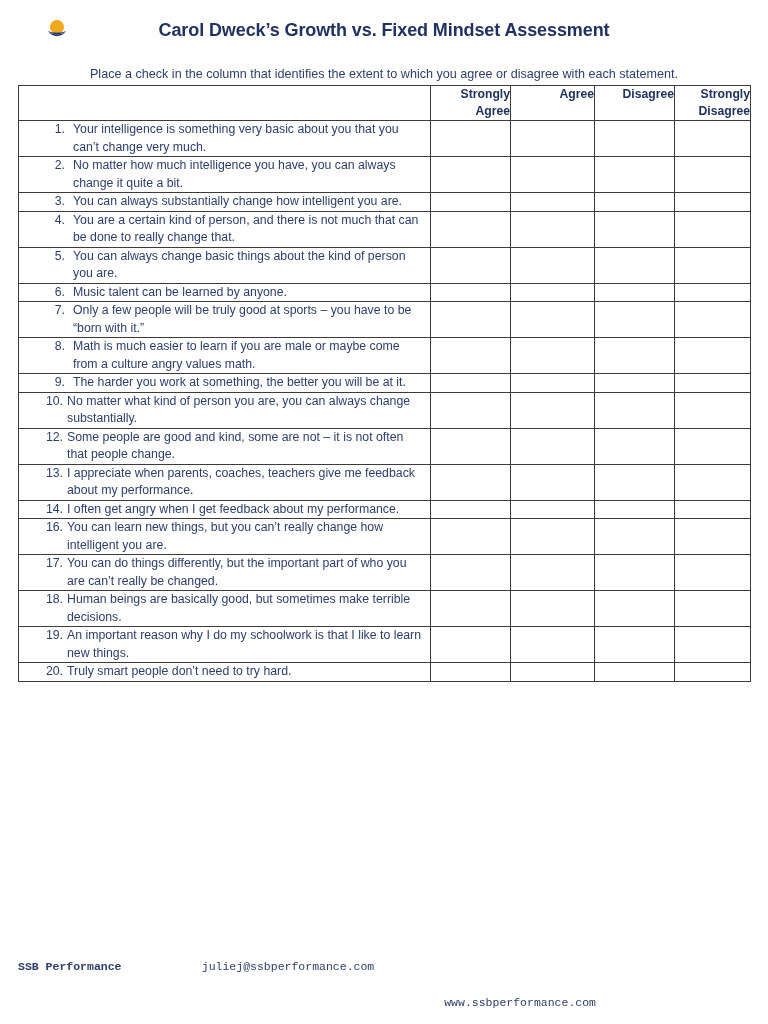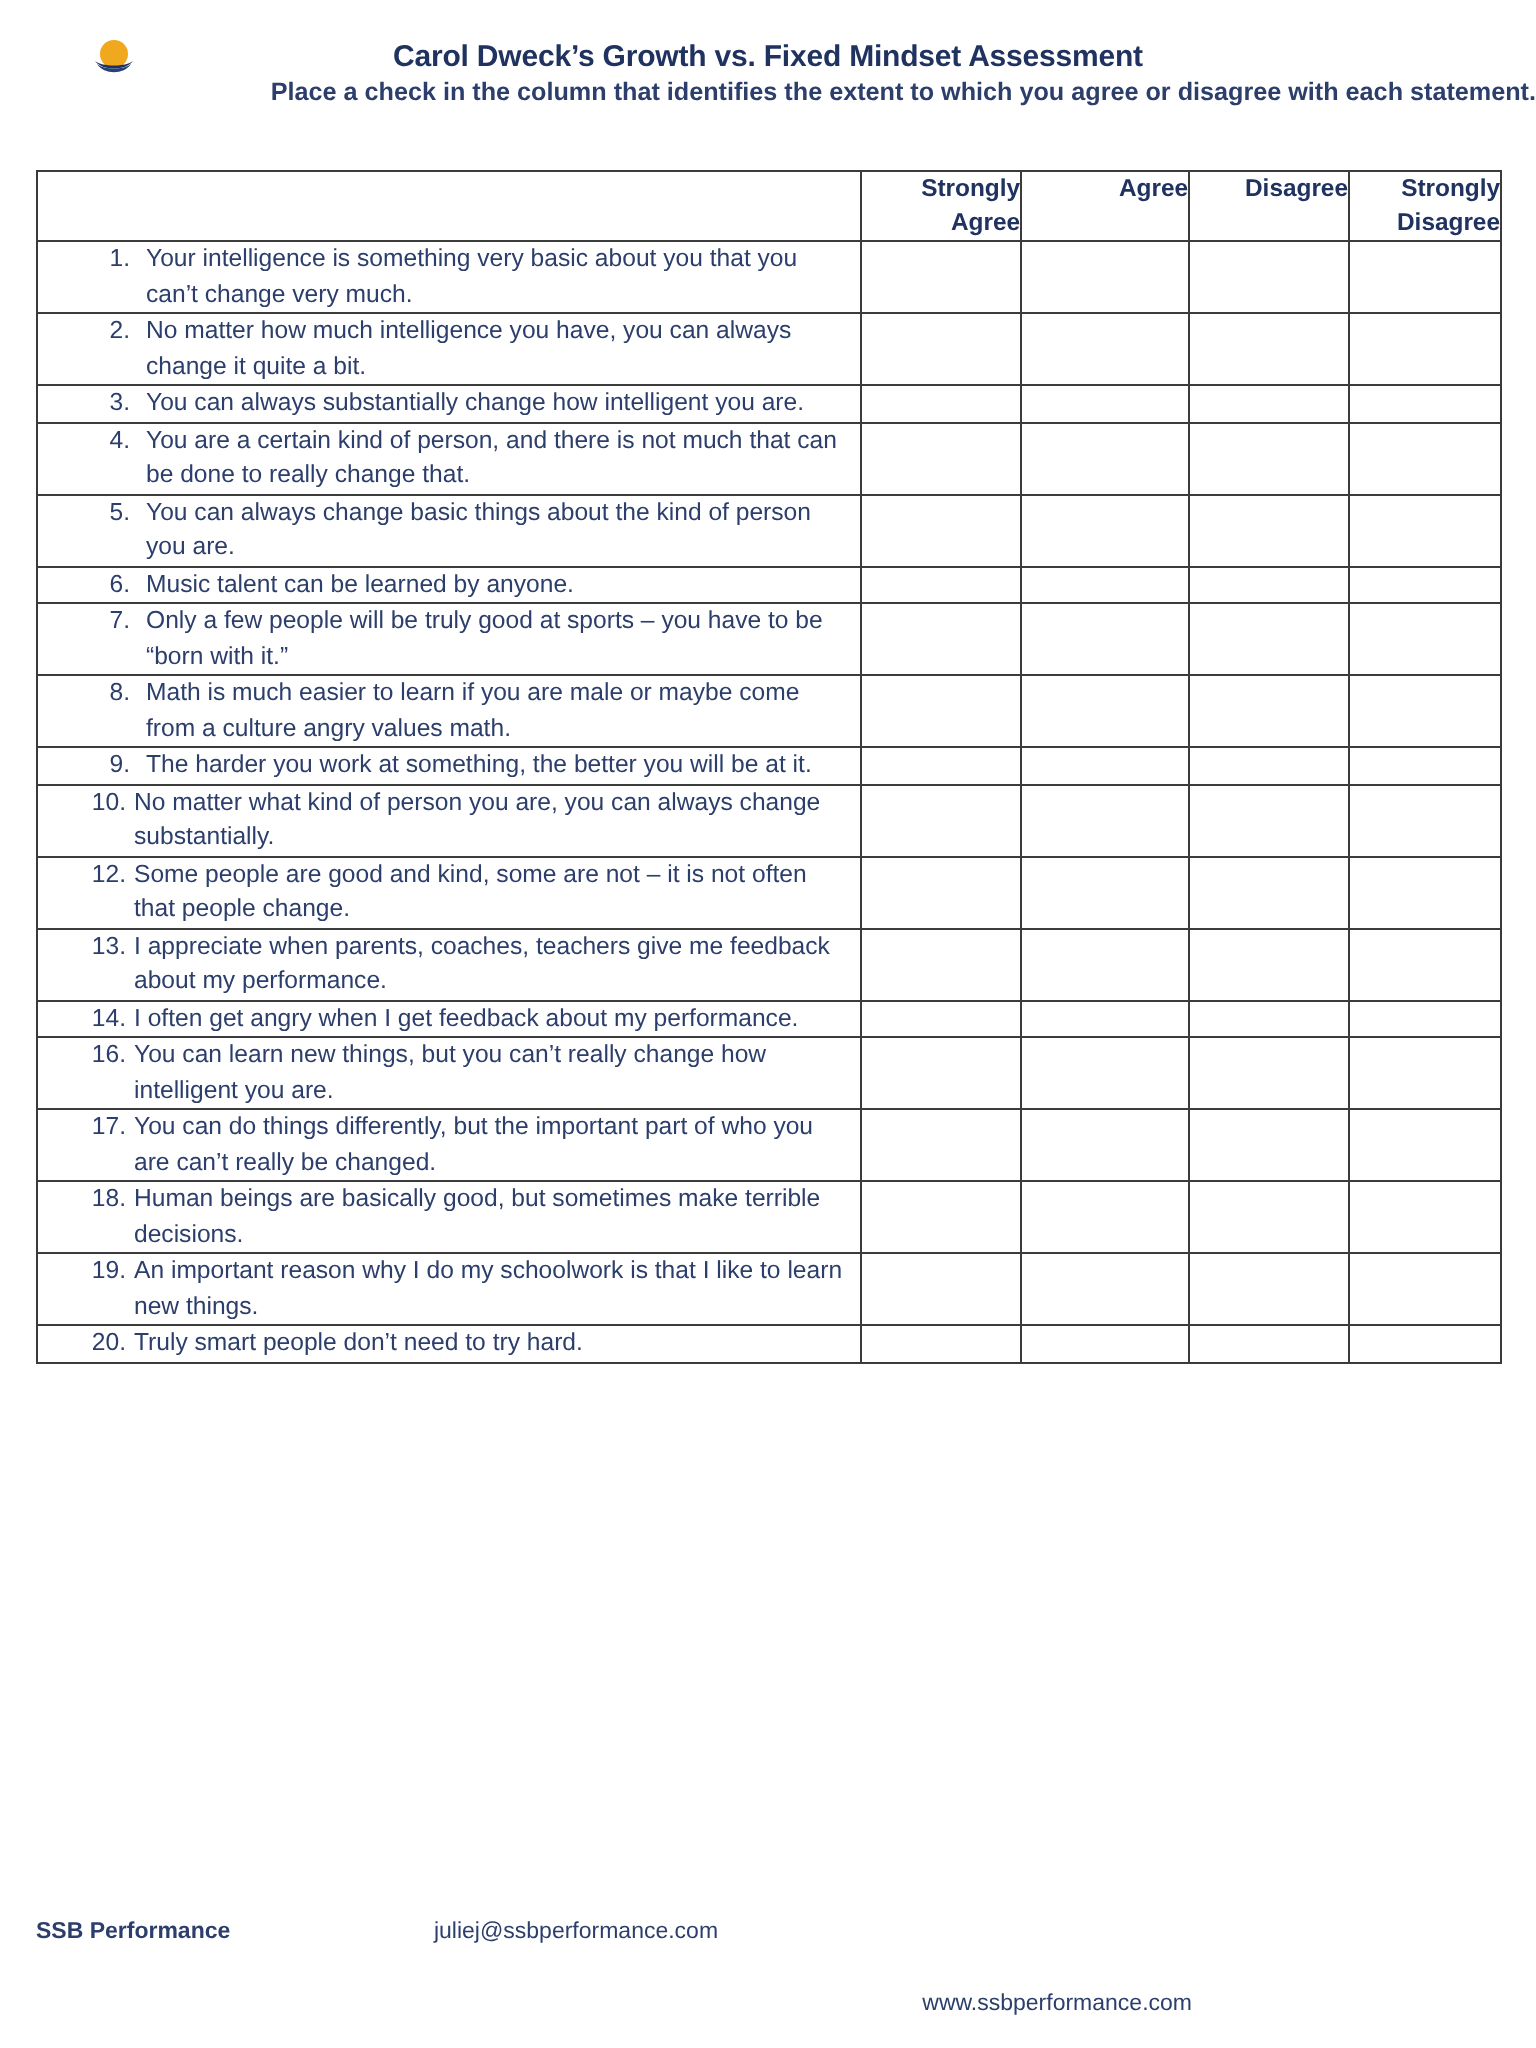--- a/index.html
+++ b/index.html
@@ -31,34 +31,34 @@
     width: 26px;
     height: 26px;
   }
 
   .doc-title {
     position: absolute;
     left: 0;
     right: 0;
     top: 20px;
     text-align: center;
-    font-size: 15px;
+    font-size: 18px;
     font-weight: bold;
     letter-spacing: -0.1px;
     color: #1f3260;
   }
 
   .doc-subtitle {
     position: absolute;
     left: 0;
     right: 0;
-    top: 39px;
-    text-align: right;
+    top: 67px;
+    text-align: center;
     font-size: 12.6px;
-    font-weight: bold;
+    font-weight: normal;
     color: #2c3e6b;
   }
 
   
   .survey-wrap {
     position: absolute;
     left: 18px;
     top: 85px;
     width: 732px;
   }
@@ -127,20 +127,21 @@
   }
   td.answer { }
 
   
   .footer {
     position: absolute;
     left: 0;
     top: 960px;
     width: 614px;
     height: 20px;
+    font-family: Liberation Mono, monospace;
   }
   .footer-left {
     position: absolute;
     left: 18px;
     top: 0;
     font-size: 11.5px;
     font-weight: bold;
     color: #2c3e6b;
   }
   .footer-center {

